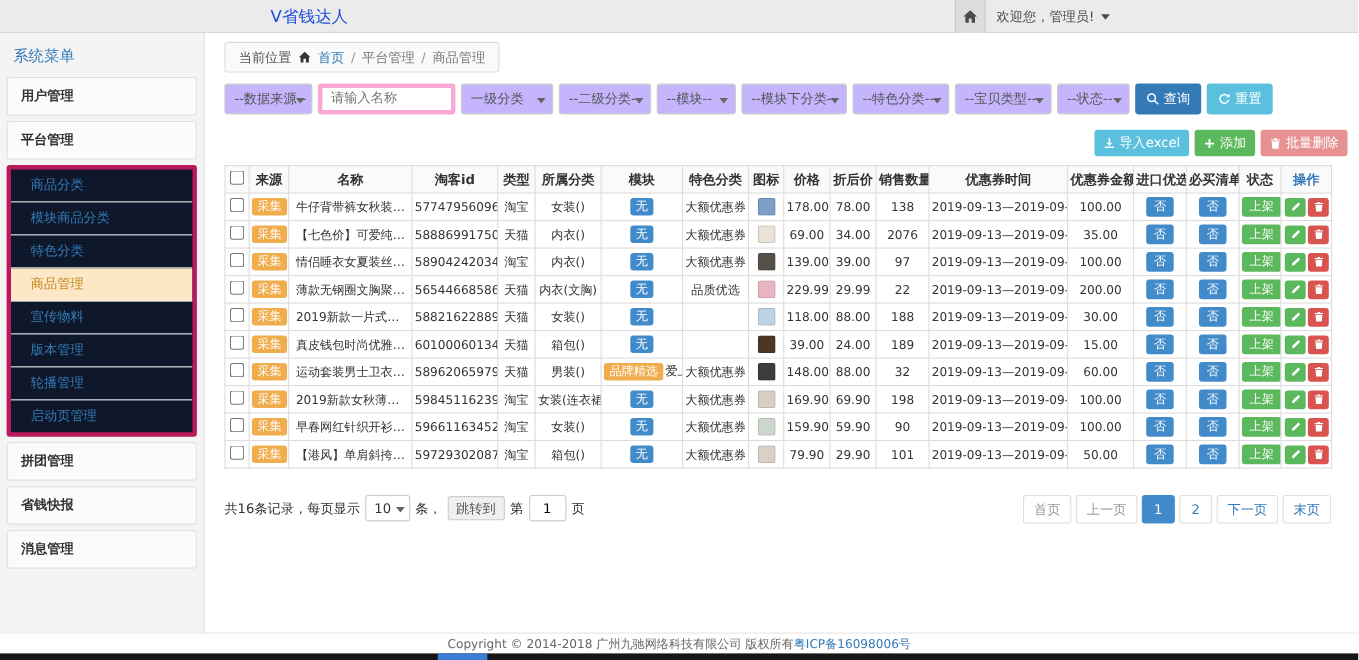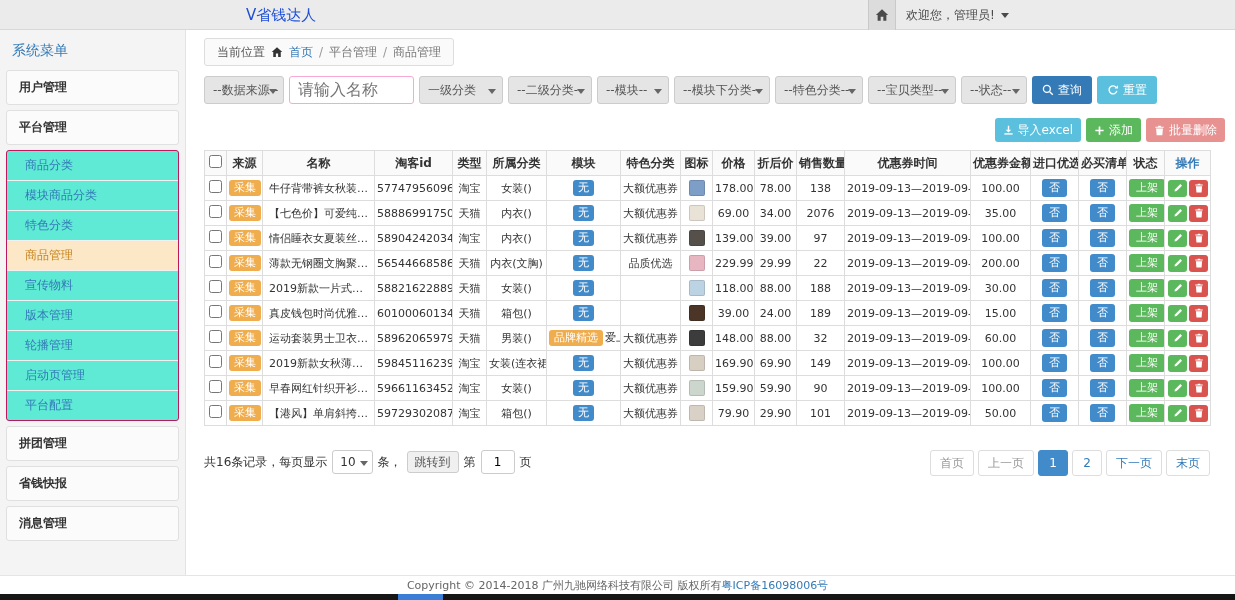--- a/index.html
+++ b/index.html
@@ -12,37 +12,37 @@
   .topbar-right{position:absolute;left:868px;top:0;height:30px;display:flex;align-items:center}
   .home-cell{width:28px;height:30px;background:#dcdcdc;border-left:1px solid #c9c9c9;border-right:1px solid #c9c9c9;display:flex;align-items:center;justify-content:center;cursor:pointer}
   .welcome{padding:0 10px;color:#4a4a4a;display:flex;align-items:center;gap:6px;cursor:pointer}
   .caret{width:0;height:0;border-left:4px solid transparent;border-right:4px solid transparent;border-top:5px solid #4a4a4a}
 
   
   .layout{display:flex;height:545px}
   .sidebar{width:186px;background:#f4f4f4;border-right:1px solid #e2e2e2;padding:10px 6px 0 6px;overflow:hidden;height:545px}
   .sidebar-title{color:#337ab7;font-size:14px;font-weight:normal;padding:2px 6px 10px}
   .side-group{background:#fbfbfb;border:1px solid #e0e0e0;border-radius:3px;padding:8px 12px;margin-bottom:5px;font-weight:bold;color:#333;cursor:pointer;font-size:12px}
-  .side-sub{background:#5eead4;border:1px solid #be185d;border-radius:3px;margin-bottom:5px;overflow:hidden}
+  .side-sub{background:#0f172a;border:4px solid #be185d;border-radius:3px;margin-bottom:5px;overflow:hidden}
   .side-sub-item{padding:6px 18px;color:#337ab7;border-bottom:1px solid #f0f0f0;cursor:pointer;font-size:12px}
   .side-sub-item:last-child{border-bottom:none}
   .side-sub-item.active{background:#fce8c6;color:#c8841d}
   .main{flex:1;padding:8px 10px 0 18px;overflow:hidden}
 
   
   .breadcrumb{display:inline-flex;align-items:center;gap:6px;border:1px solid #ddd;background:#fafafa;border-radius:3px;height:28px;padding:0 12px;color:#555}
   .breadcrumb .bc-home{color:#337ab7;cursor:pointer}
   .breadcrumb .bc-sep{color:#999}
   .breadcrumb .bc-item{color:#777}
 
   
   .filters{display:flex;align-items:center;gap:5px;margin-top:10px;flex-wrap:nowrap}
-  .sel{position:relative;height:28px;border:1px solid #ccc;border-radius:3px;background:#e5e5e5;display:flex;align-items:center;padding:0 18px 0 8px;color:#555;cursor:pointer;white-space:nowrap}
+  .sel{position:relative;height:28px;border:1px solid #ccc;border-radius:3px;background:#c4b5fd;display:flex;align-items:center;padding:0 18px 0 8px;color:#555;cursor:pointer;white-space:nowrap}
   .sel::after{content:"";position:absolute;right:6px;top:12px;border-left:4px solid transparent;border-right:4px solid transparent;border-top:5px solid #666}
-  .txt-input{height:28px;border:1px solid #f9a8d4;border-radius:3px;padding:0 8px;width:125px;font-size:16px;color:#333;font-family:Liberation Serif, serif}
+  .txt-input{height:28px;border:4px solid #f9a8d4;border-radius:3px;padding:0 8px;width:125px;font-size:12px;color:#333;font-family:Liberation Mono, monospace}
   .btn{height:28px;border:none;border-radius:3px;color:#fff;font-size:12px;padding:0 10px;display:inline-flex;align-items:center;gap:4px;cursor:pointer;font-family:inherit}
   .btn-primary{background:#337ab7}
   .btn-info{background:#5bc0de}
   .btn-success{background:#5cb85c}
   .btn-danger-light{background:#e79191}
 
   
   .toolbar{display:flex;justify-content:flex-end;gap:5px;margin-top:14px}
   .toolbar .btn{height:24px;font-size:12px;padding:0 8px}
 
@@ -106,21 +106,20 @@
     <div class="side-group">平台管理</div>
     <div class="side-sub">
       <div class="side-sub-item">商品分类</div>
       <div class="side-sub-item">模块商品分类</div>
       <div class="side-sub-item">特色分类</div>
       <div class="side-sub-item active">商品管理</div>
       <div class="side-sub-item">宣传物料</div>
       <div class="side-sub-item">版本管理</div>
       <div class="side-sub-item">轮播管理</div>
       <div class="side-sub-item">启动页管理</div>
-      <div class="side-sub-item">平台配置</div>
     </div>
     <div class="side-group">拼团管理</div>
     <div class="side-group">省钱快报</div>
     <div class="side-group">消息管理</div>
 
   </aside>
 
   <main class="main">
 
     <div class="breadcrumb">
@@ -452,21 +451,21 @@
             <td><span class="badge bg-orange">采集</span></td>
             <td class="cell-name">2019新款女秋薄款...</td>
             <td>598451162391</td>
             <td>淘宝</td>
             <td>女装(连衣裙)</td>
             <td><span class="badge bg-blue">无</span></td>
             <td>大额优惠券</td>
             <td><span class="thumb" style="background:#d8cfc3"></span></td>
             <td>169.90</td>
             <td>69.90</td>
-            <td>149</td>
+            <td>198</td>
             <td>2019-09-13—2019-09-17</td>
             <td>100.00</td>
             <td><span class="btn-xs bg-blue">否</span></td>
             <td><span class="btn-xs bg-blue">否</span></td>
             <td><span class="btn-xs bg-green">上架</span></td>
             <td class="ops"><span class="op bg-green">
                 <svg width="10" height="10" viewBox="0 0 16 16" fill="#fff">
                   <path d="M11.7 1.6l2.7 2.7-8.6 8.6-3.4.7.7-3.4z"></path>
                 </svg>
               </span><span class="op bg-red">

